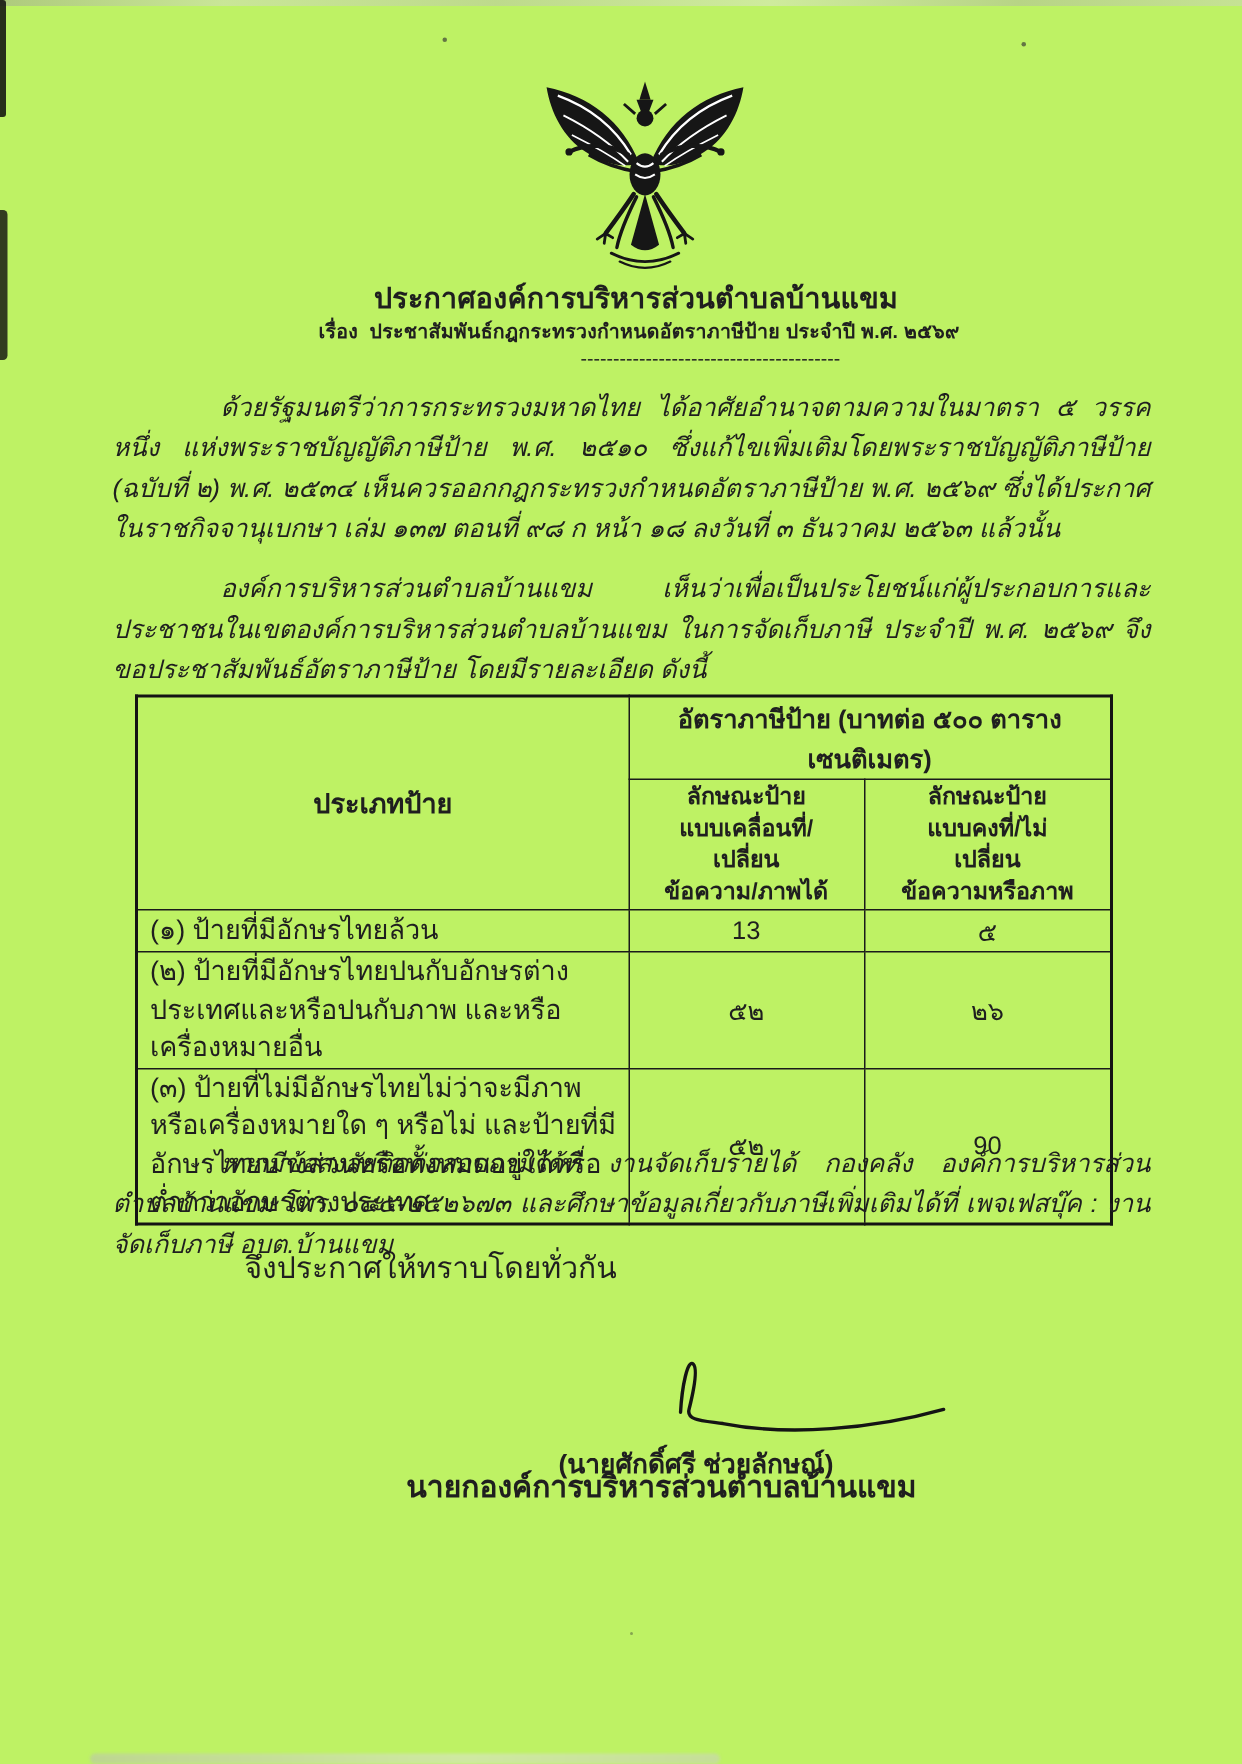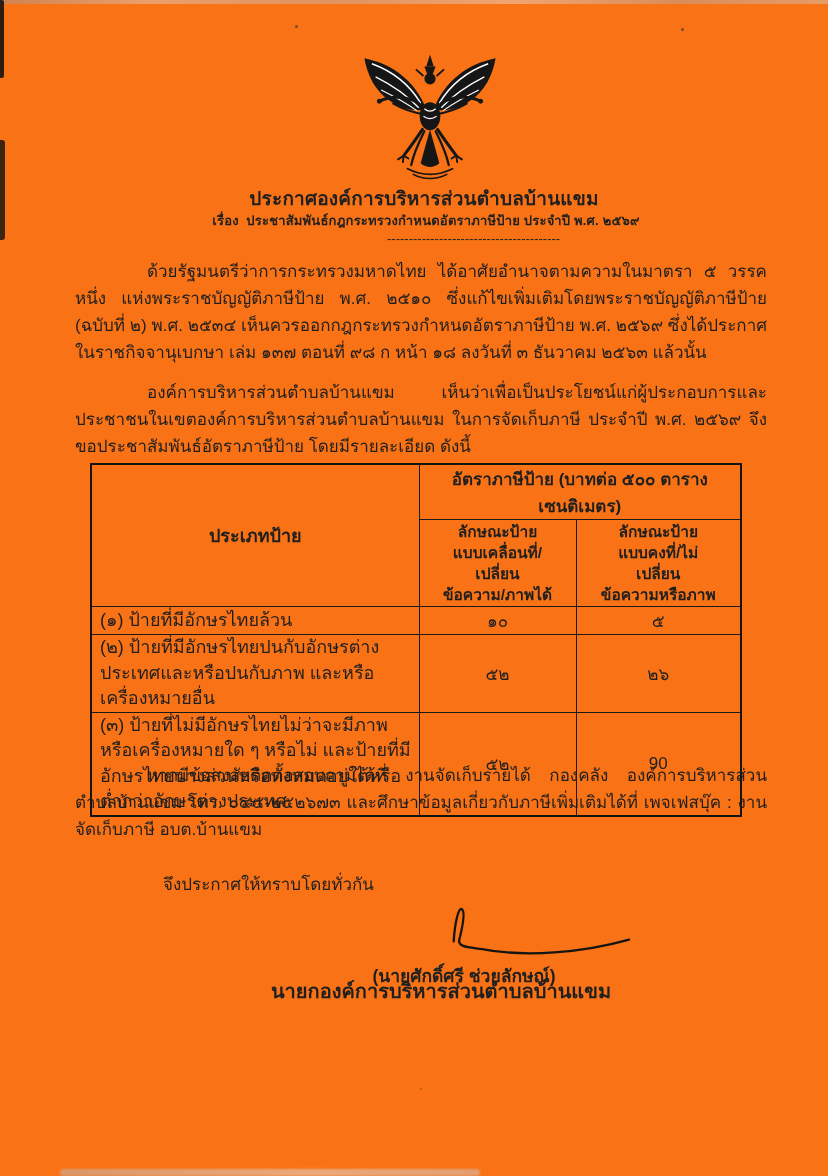--- a/index.html
+++ b/index.html
@@ -1,20 +1,20 @@
 <!DOCTYPE html>
 <html lang="th"><head>
 <meta charset="utf-8">
 <style>
   html,body{margin:0;padding:0;background:#e8e8e8;}
   .page{
     position:relative;
     width:828px;height:1176px;
     margin:0 auto;
-    background:#f97316;
+    background:#bef264;
     overflow:hidden;
     font-family:"Liberation Sans","DejaVu Sans",sans-serif;
     color:#1f1f1f;
   }
   
   .streak-top{position:absolute;left:0;top:0;width:100%;height:4px;
     background:linear-gradient(90deg,#9a9a9a 0%,#d7d7d7 18%,#bdbdbd 40%,#e3e3e3 62%,#aFaFaF 82%,#cfcfcf 100%);
     opacity:.45;}
   .streak-bottom{position:absolute;left:60px;bottom:0;width:420px;height:7px;
     background:linear-gradient(90deg,#bcbcbc,#e0e0e0 60%,#cccccc);opacity:.5;border-radius:4px;filter:blur(1px);}
@@ -28,25 +28,25 @@
   .emblem{position:absolute;top:54px;left:430px;transform:translateX(-50%);}
   
   .title1{position:absolute;top:183px;left:424px;transform:translateX(-50%);
     font-size:19px;font-weight:700;white-space:pre;letter-spacing:.2px;}
   .title2{position:absolute;top:210px;left:426px;transform:translateX(-50%);
     font-size:13px;font-weight:700;white-space:pre;letter-spacing:.2px;}
   .divider{position:absolute;top:231px;left:387px;width:175px;overflow:hidden;
     font-size:13px;letter-spacing:0;color:#222;white-space:nowrap;}
   
   .para{position:absolute;left:75px;width:692px;font-size:17px;line-height:27px;
-    text-align:justify;text-indent:72px;}
+    text-align:justify;text-indent:72px;font-style:italic;}
   .para.p1{top:258px;}
   .para.p2{top:379px;}
   .para.p3{top:762px;}
-  .closing{position:absolute;top:870px;left:163px;font-size:17px;}
+  .closing{position:absolute;top:829px;left:163px;font-size:20px;}
   .announce-date{position:absolute;top:869px;left:207px;font-size:17px;white-space:pre;}
   
   table.tax{position:absolute;top:463px;left:90px;width:652px;
     border-collapse:collapse;table-layout:fixed;}
   table.tax td{border:1.6px solid #1a1a1a;vertical-align:middle;}
   table.tax{border:2px solid #141414;}
   td.c-type{width:328px;text-align:center;font-weight:700;font-size:18px;}
   td.c-rate{text-align:center;font-weight:700;font-size:17px;height:42px;padding:0 4px;margin-top:15px;}
   td.c-sub{text-align:center;font-weight:700;font-size:15.5px;line-height:21px;height:64px;padding:1px 22px;}
   td.cell-type{font-size:18px;line-height:25.5px;padding:0 6px 0 8px;vertical-align:middle;}
@@ -137,21 +137,21 @@
           <div>ข้อความ/ภาพได้</div>
         </td>
         <td class="c-sub">
           <div>ลักษณะป้าย</div>
           <div>แบบคงที่/ไม่เปลี่ยน</div>
           <div>ข้อความหรือภาพ</div>
         </td>
       </tr>
       <tr class="r1">
         <td class="cell-type">(๑) ป้ายที่มีอักษรไทยล้วน</td>
-        <td class="cell-val">๑๐</td>
+        <td class="cell-val">13</td>
         <td class="cell-val">๕</td>
       </tr>
       <tr class="r2">
         <td class="cell-type">(๒) ป้ายที่มีอักษรไทยปนกับอักษรต่างประเทศและหรือปนกับภาพ และหรือเครื่องหมายอื่น</td>
         <td class="cell-val">๕๒</td>
         <td class="cell-val">๒๖</td>
       </tr>
       <tr class="r3">
         <td class="cell-type">(๓) ป้ายที่ไม่มีอักษรไทยไม่ว่าจะมีภาพหรือเครื่องหมายใด ๆ หรือไม่ และป้ายที่มีอักษรไทยบางส่วนหรือทั้งหมดอยู่ใต้หรือต่ำกว่าอักษรต่างประเทศ</td>
         <td class="cell-val">๕๒</td>

